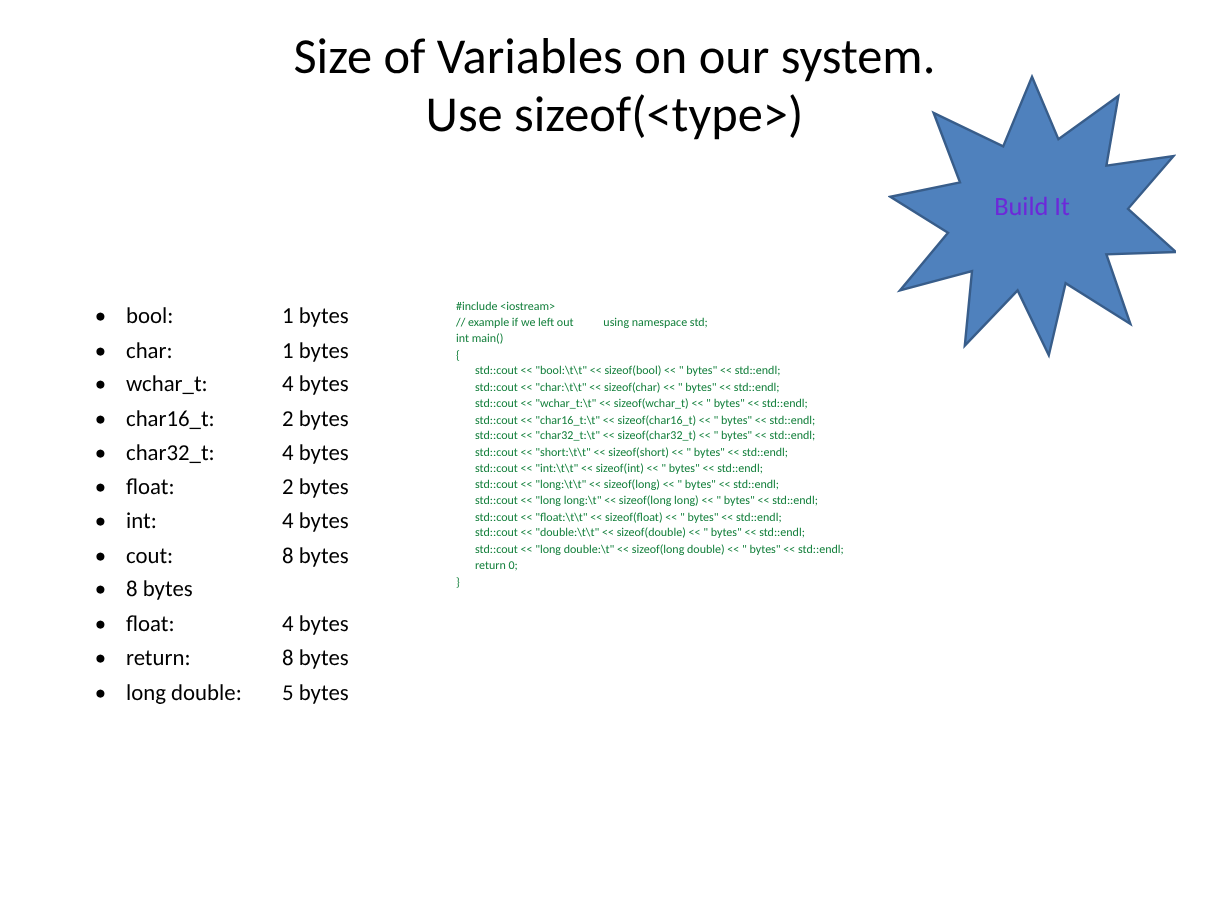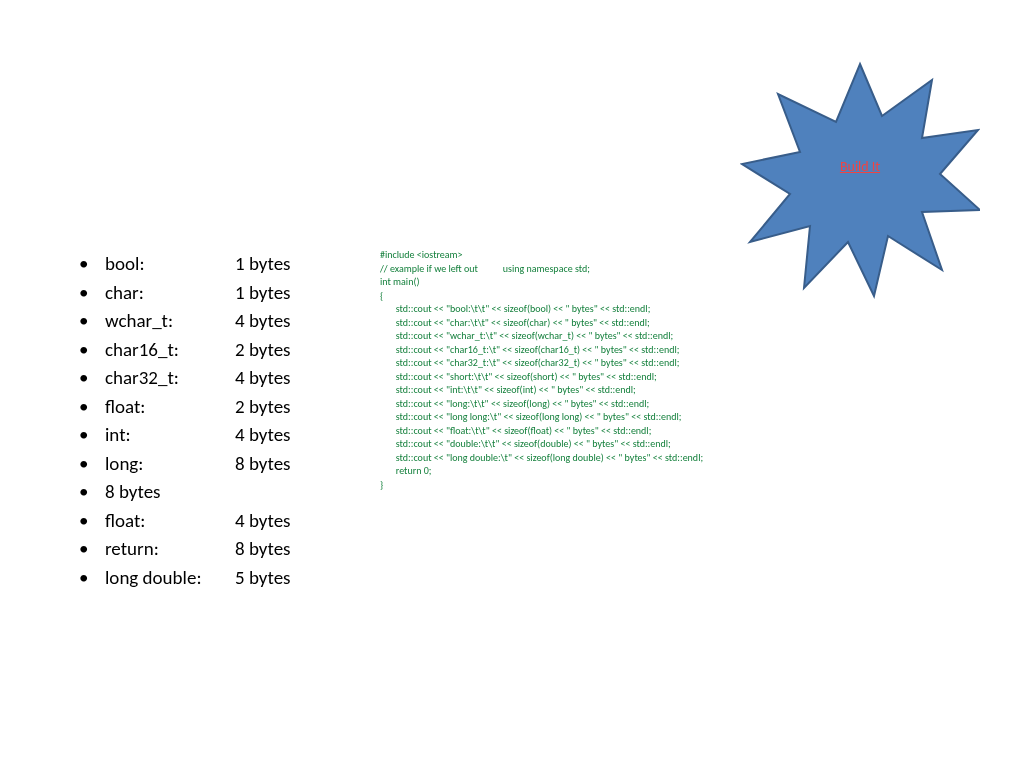--- a/index.html
+++ b/index.html
@@ -33,24 +33,23 @@
     left: 740px;
     width: 240px;
     height: 240px;
     pointer-events: none;
   }
   .badge-wrap svg { width: 100%; height: 100%; display: block; }
   .badge-label {
     position: absolute;
     top: 98px; left: 0; right: 0;
     text-align: center;
-    color: #ef4444;
-    font-size: 14px;
+    color: #6d28d9;
+    font-size: 22px;
     font-weight: 400;
-    text-decoration: underline;
   }
   .sizes {
     position: absolute;
     top: 250px;
     left: 75px;
     width: 290px;
     font-size: 19px;
     line-height: 1.5;
   }
   .sizes .row {
@@ -81,20 +80,24 @@
     white-space: pre;
     font-family: Calibri, "Segoe UI", Arial, sans-serif;
     color: #15803d;
   }
 </style>
 </head>
 <body>
 
 <div class="slide">
 
+  <div class="title">
+    <span class="line">Size of Variables on our system.</span>
+    <span class="line">Use sizeof(&lt;type&gt;)</span>
+  </div>
 
   <div class="badge-wrap">
     <svg viewBox="0 0 240 240">
       <polygon points="120,4 142,56 192,20 182,78 238,70 200,114 240,150 182,152 202,210 148,176 134,236 108,182 64,228 70,166 10,182 50,134 2,104 60,92 38,34 96,62" fill="#4f81bd" stroke="#385d8a" stroke-width="2" stroke-linejoin="miter"></polygon>
     </svg>
     <div class="badge-label">Build It</div>
   </div>
 
   <div class="sizes">
       <div class="row">
@@ -127,21 +130,21 @@
         <span class="type">float:</span>
         <span class="val">2 bytes</span>
       </div>
       <div class="row">
         <span class="bullet">•</span>
         <span class="type">int:</span>
         <span class="val">4 bytes</span>
       </div>
       <div class="row">
         <span class="bullet">•</span>
-        <span class="type">long:</span>
+        <span class="type">cout:</span>
         <span class="val">8 bytes</span>
       </div>
       <div class="row">
         <span class="bullet">•</span>
         <span class="val">8 bytes</span>
       </div>
       <div class="row">
         <span class="bullet">•</span>
         <span class="type">float:</span>
         <span class="val">4 bytes</span>

